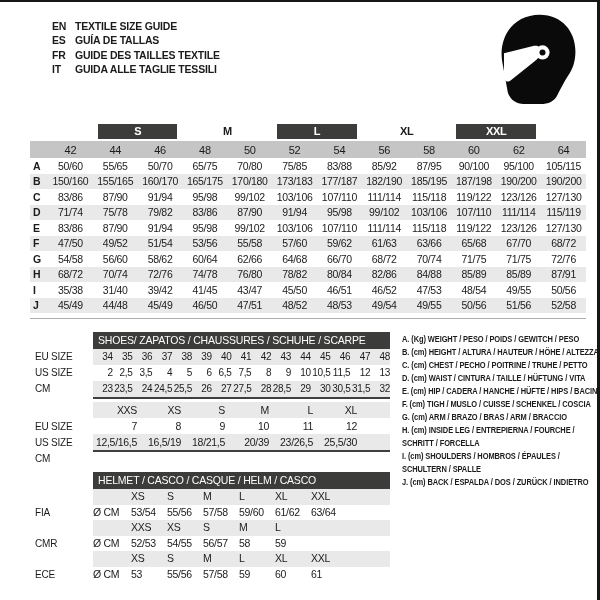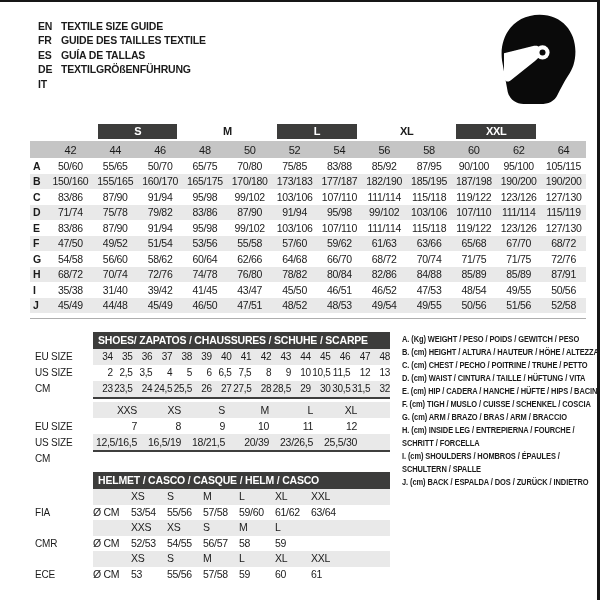--- a/index.html
+++ b/index.html
@@ -5,21 +5,21 @@
   html,body{margin:0;padding:0}
   body{
     width:600px;height:600px;position:relative;overflow:hidden;
     background:#ffffff;color:#1b1b1b;
     font-family:"Liberation Sans","DejaVu Sans",sans-serif;
   }
   .edge-top{position:absolute;top:0;left:0;width:600px;height:2px;background:#161616}
   .edge-right{position:absolute;top:0;right:0;width:3px;height:600px;background:#161616}
 
   
-  .langs{position:absolute;left:38px;top:19px;font-weight:700;font-size:10.5px;
+  .langs{position:absolute;left:52px;top:19px;font-weight:700;font-size:10.5px;
          letter-spacing:-0.2px;line-height:14.4px;white-space:nowrap}
   .lang-row{display:flex}
   .lang-code{width:23px}
 
   
   .helmet-wrap{position:absolute;left:492px;top:12px;width:86px;height:94px}
   .helmet-wrap svg{width:100%;height:100%}
 
   
   .main-table{position:absolute;left:30px;top:121px;width:556px;
@@ -39,21 +39,21 @@
   
   .section{position:absolute;left:35px;display:flex}
   .sec-shoes{top:332px}
   .sec-gloves{top:402px}
   .sec-helmet{top:472px}
   .gutter{width:58px;font-weight:400;font-size:10px;letter-spacing:-0.2px}
   .g-spacer{height:17px}
   .g-label{height:16px;line-height:16px;white-space:nowrap}
   .sec-helmet .g-label{height:15.5px;line-height:15.5px}
   .tblock{width:297px}
-  .tbar{height:17px;line-height:17px;background:#3c3c3b;color:#fff;font-weight:700;
+  .tbar{height:17px;line-height:17px;background:#3c3c3b;color:#fff;font-weight:400;
         font-size:10.5px;letter-spacing:-0.2px;padding-left:5px;box-sizing:border-box;
         white-space:nowrap;overflow:hidden}
   .trow{display:grid;height:16px;line-height:16px;font-size:10px;letter-spacing:-0.3px;
         text-align:right;white-space:nowrap}
   .trow.shaded{background:#e9e9e9}
   .sec-shoes  .trow{grid-template-columns:repeat(15,1fr)}
   .sec-gloves .trow{grid-template-columns:repeat(6,44px)}
   .sec-gloves .trow{font-size:10.5px}
   .sec-helmet .trow{grid-template-columns:38px repeat(6,36px);height:15.5px;line-height:15.5px;
                     font-size:10.5px;text-align:left}
@@ -70,33 +70,30 @@
 
 <div class="edge-top"></div>
 <div class="edge-right"></div>
 
 <div class="langs" id="langList">
     <div class="lang-row">
       <span class="lang-code">EN</span>
       <span class="lang-title">TEXTILE SIZE GUIDE</span>
     </div>
     <div class="lang-row">
+      <span class="lang-code">ES</span>
+      <span class="lang-title">GUÍA DE TALLAS</span>
+    </div>
+    <div class="lang-row">
       <span class="lang-code">FR</span>
       <span class="lang-title">GUIDE DES TAILLES TEXTILE</span>
     </div>
     <div class="lang-row">
-      <span class="lang-code">ES</span>
-      <span class="lang-title">GUÍA DE TALLAS</span>
-    </div>
-    <div class="lang-row">
-      <span class="lang-code">DE</span>
-      <span class="lang-title">TEXTILGRÖßENFÜHRUNG</span>
-    </div>
-    <div class="lang-row">
       <span class="lang-code">IT</span>
+      <span class="lang-title">GUIDA ALLE TAGLIE TESSILI</span>
     </div>
   </div>
 
 <div class="helmet-wrap">
   <svg viewBox="0 0 90 100" aria-hidden="true">
     <path d="M50 3 C74 3 88 21 88 42 C88 53 85 61 80 68 C76 74 72 82 69 88 C66 95 59 98 51 98 L33 98 C25 98 18 93 16 85 L10 52 C6 24 24 3 50 3 Z" fill="#0a0a0a"></path>
     <path d="M12 44 L44 36 C49 35 51 38 51 42 C51 46 49 49 45 52 L19 73 C14 76 12 72 12 67 Z" fill="#ffffff"></path>
     <circle cx="53" cy="43" r="7.5" fill="#ffffff"></circle>
     <circle cx="53" cy="43" r="3.2" fill="#0a0a0a"></circle>
   </svg>

